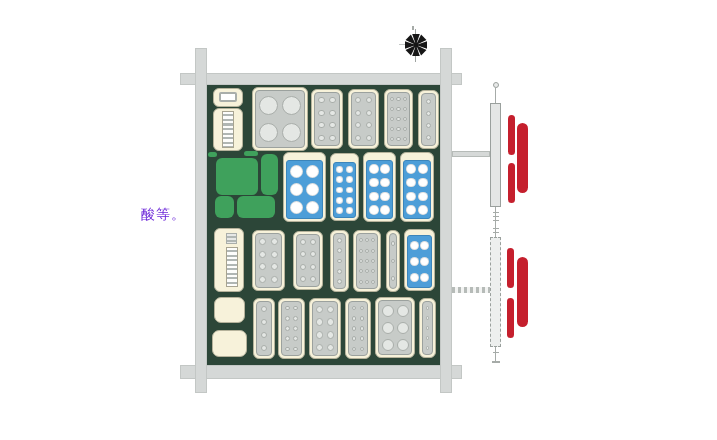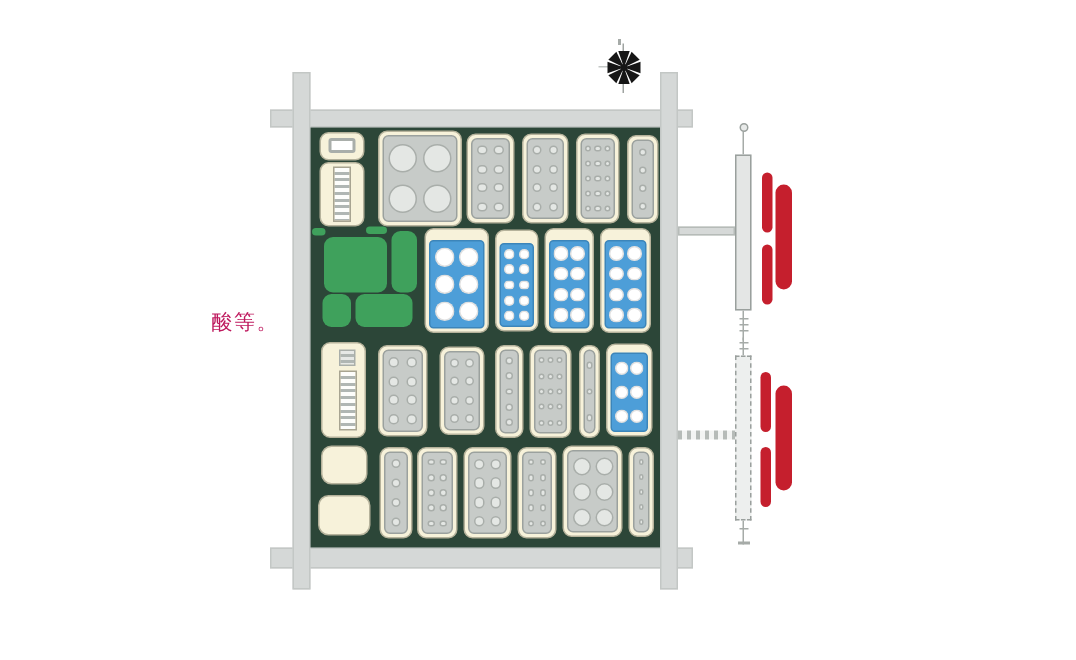--- a/index.html
+++ b/index.html
@@ -22,21 +22,21 @@
           border:1px solid #a9aeaa;}
   .white-rect{background:#ffffff;border:2px solid #a9aeaa;border-radius:2px;}
   .stem{background:#a6aba8;}
   .tick{background:#a6aba8;}
   .column-solid{background:#e4e6e5;border:1px solid #9aa09d;}
   .column-dashed{background:#edefee;border:1px dashed #9aa09d;}
   .connector-solid{background:#d6d9d8;border:1px solid #b6bbb8;}
   .connector-dashed{background:repeating-linear-gradient(90deg,#b6bbb8 0 3px,#f3f4f3 3px 6px);}
   .red-bar{background:#c51f2d;border-radius:6px;}
   .knob{background:#e8eae9;border:1px solid #9aa09d;border-radius:50%;}
-  .room-note{font-size:14px;color:#be185d;letter-spacing:1px;white-space:nowrap;}
+  .room-note{font-size:14px;color:#6d28d9;letter-spacing:1px;white-space:nowrap;}
   .thin-vline{background:#9fa4a1;width:1px;}
   .thin-hline{background:#c3c7c5;height:1px;}
 </style>
 </head>
 <body>
 
 <div id="stage">
 
   <div class="abs room-note" id="room-note" style="left: 141px; top: 206px;">酸等。</div>
 

